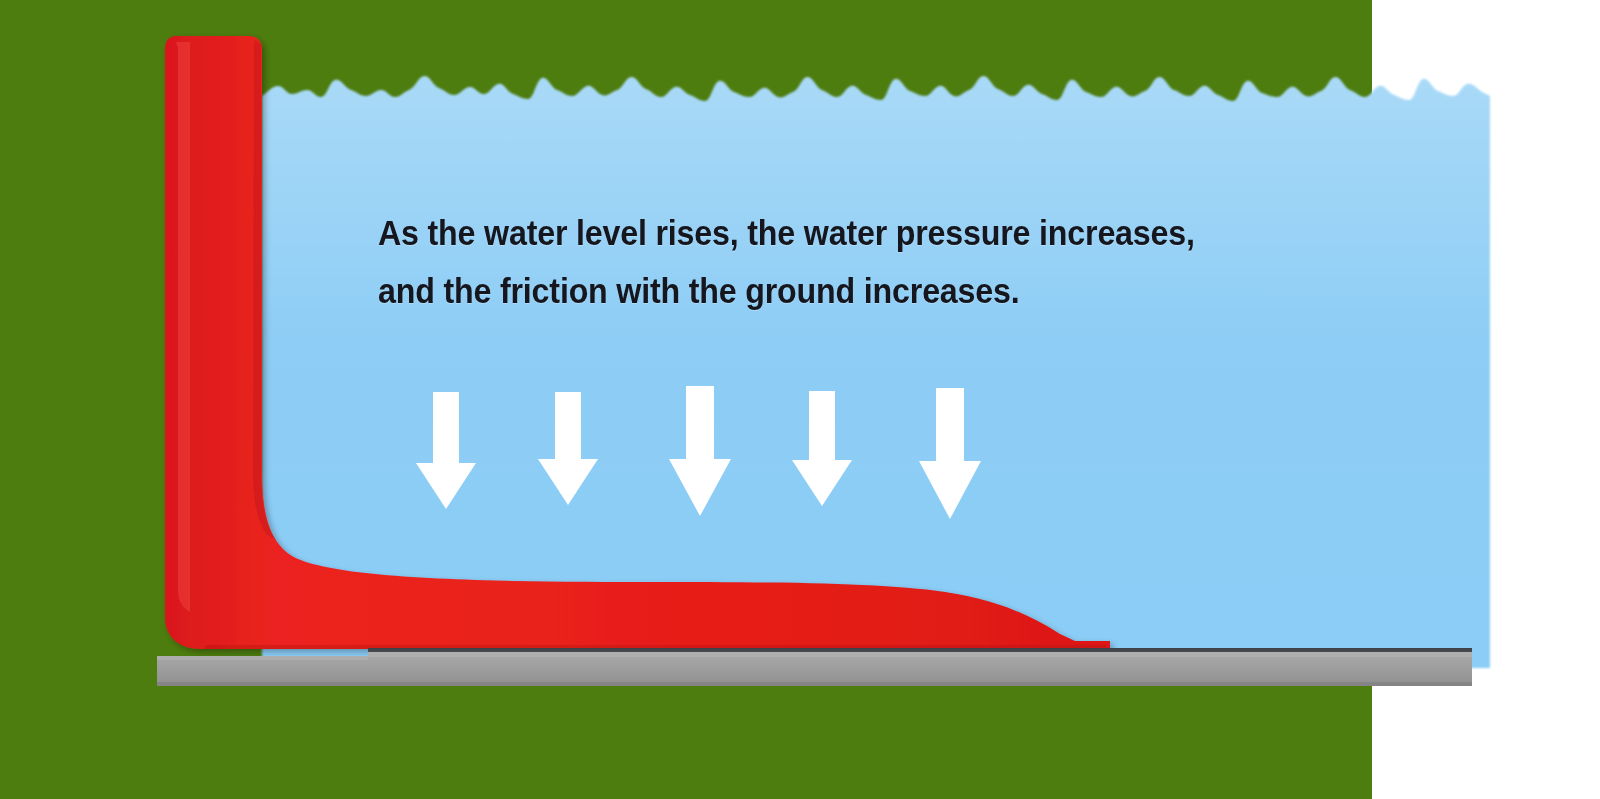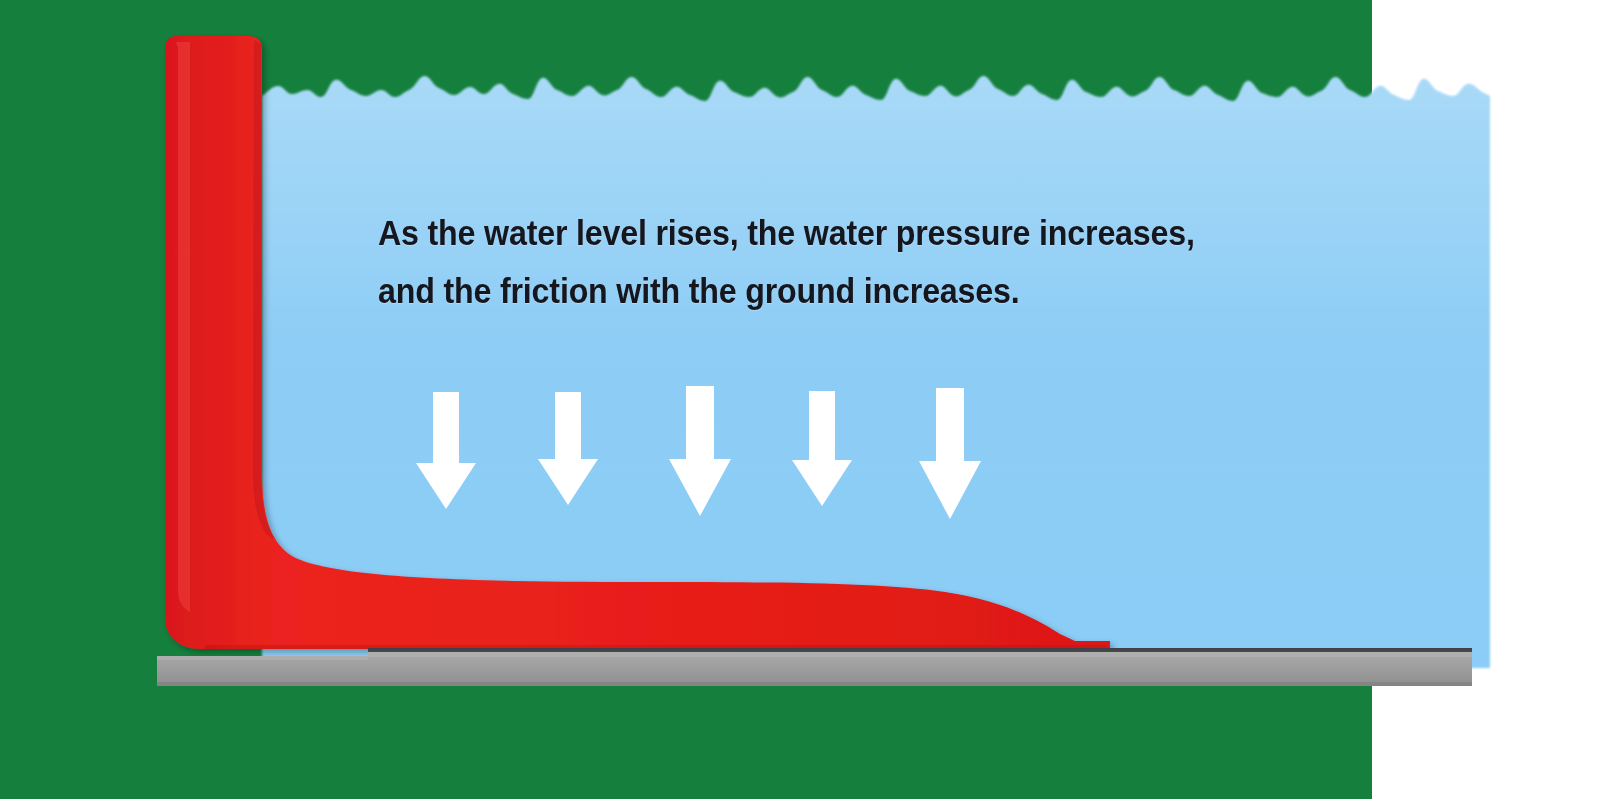--- a/index.html
+++ b/index.html
@@ -10,21 +10,21 @@
   body {
     width: 1600px;
     height: 799px;
     overflow: hidden;
     font-family: "Liberation Sans", sans-serif;
   }
   #scene {
     position: relative;
     width: 1372px;
     height: 799px;
-    background: #15803d;
+    background: #4d7c0f;
   }
   #scene-svg {
     position: absolute;
     left: 0;
     top: 0;
     width: 1600px;
     height: 799px;
     display: block;
   }
   #caption {

